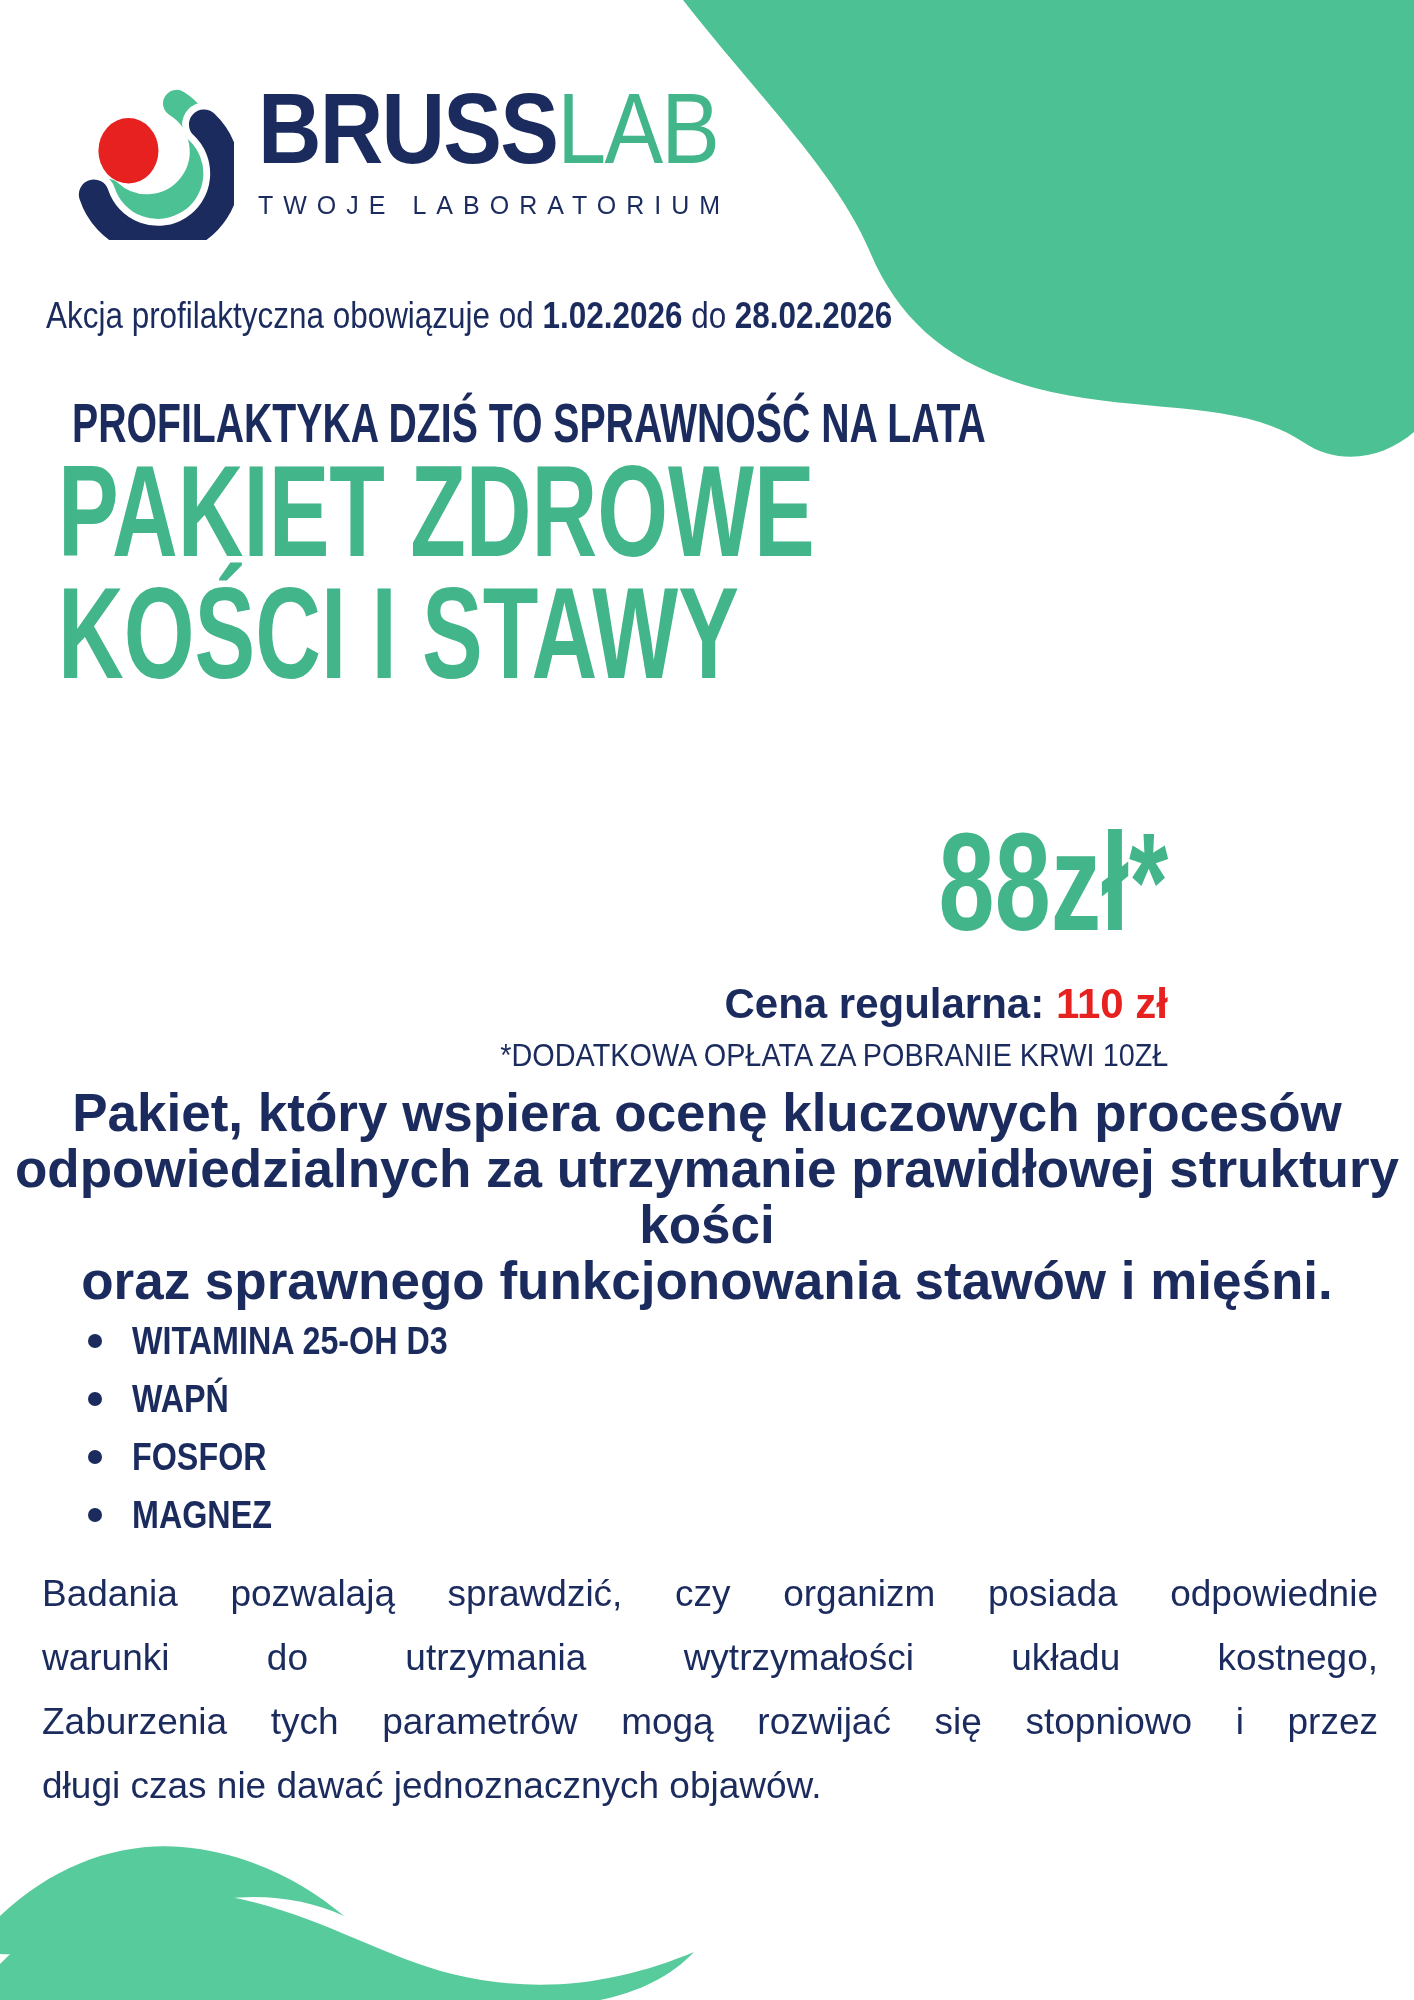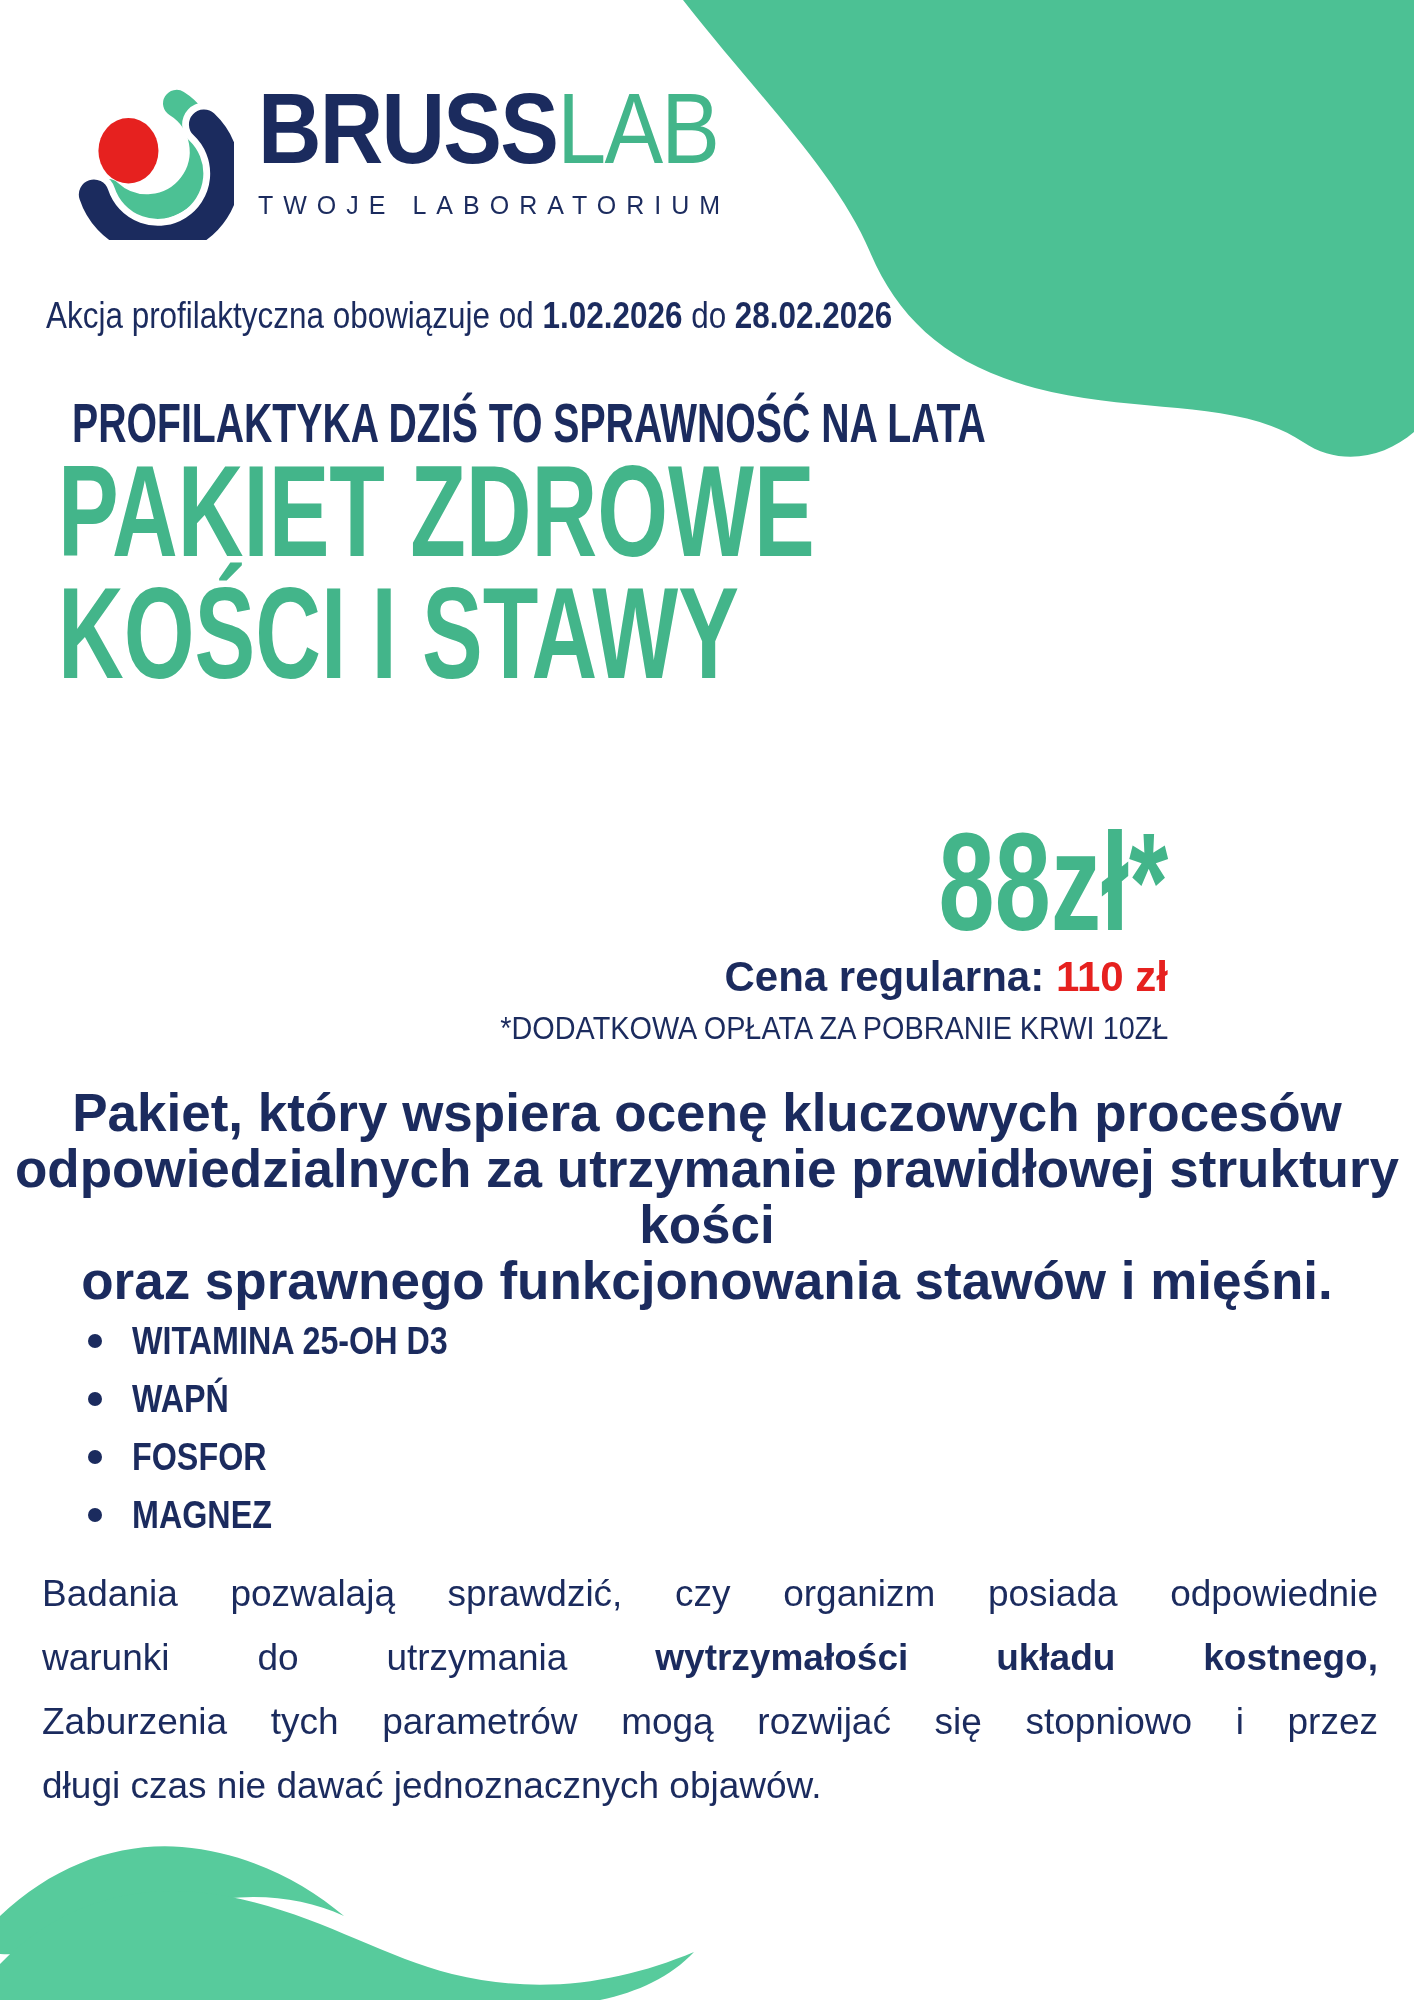--- a/index.html
+++ b/index.html
@@ -51,21 +51,21 @@
     transform:scaleX(0.70);transform-origin:left top;
   }
   .package-title .line{display:block;white-space:nowrap}
 
   
   .price-block{position:absolute;right:246px;top:812px;text-align:right}
   .promo-price{
     font-size:140px;font-weight:800;line-height:1;color:var(--teal);
     transform:scaleX(0.72);transform-origin:right top;white-space:nowrap;
   }
-  .regular-price{margin-top:1px;font-size:42px;font-weight:700;white-space:nowrap}
+  .regular-price{margin-top:28px;font-size:42px;font-weight:700;white-space:nowrap}
   .regular-price .red{color:var(--red)}
   .price-note{
     margin-top:10px;font-size:31px;font-weight:400;white-space:nowrap;
     transform:scaleX(0.93);transform-origin:right top;
   }
 
   
   .intro{
     position:absolute;left:0;right:0;top:1085px;text-align:center;
     font-size:53px;font-weight:700;line-height:56px;color:var(--navy);
@@ -77,21 +77,21 @@
   .tests li .label{transform:scaleX(0.85);transform-origin:left center;white-space:nowrap}
   .dot{width:14px;height:14px;border-radius:50%;background:var(--navy);margin-right:30px;flex:none}
 
   
   .description{
     position:absolute;left:42px;right:36px;top:1562px;
     font-size:37px;line-height:64px;color:var(--navy);
   }
   .jline{text-align:left}
   .jline.just{text-align:justify;text-align-last:justify}
-  .description b{font-weight:700}
+  .description b{font-weight:400}
 </style>
 </head>
 <body>
 
 <div class="poster">
 
   <svg class="blob" viewBox="0 0 1414 480" aria-hidden="true">
     <path d="M 683 0
              C 758 96, 836 172, 870 252
              C 898 318, 946 364, 1035 388

